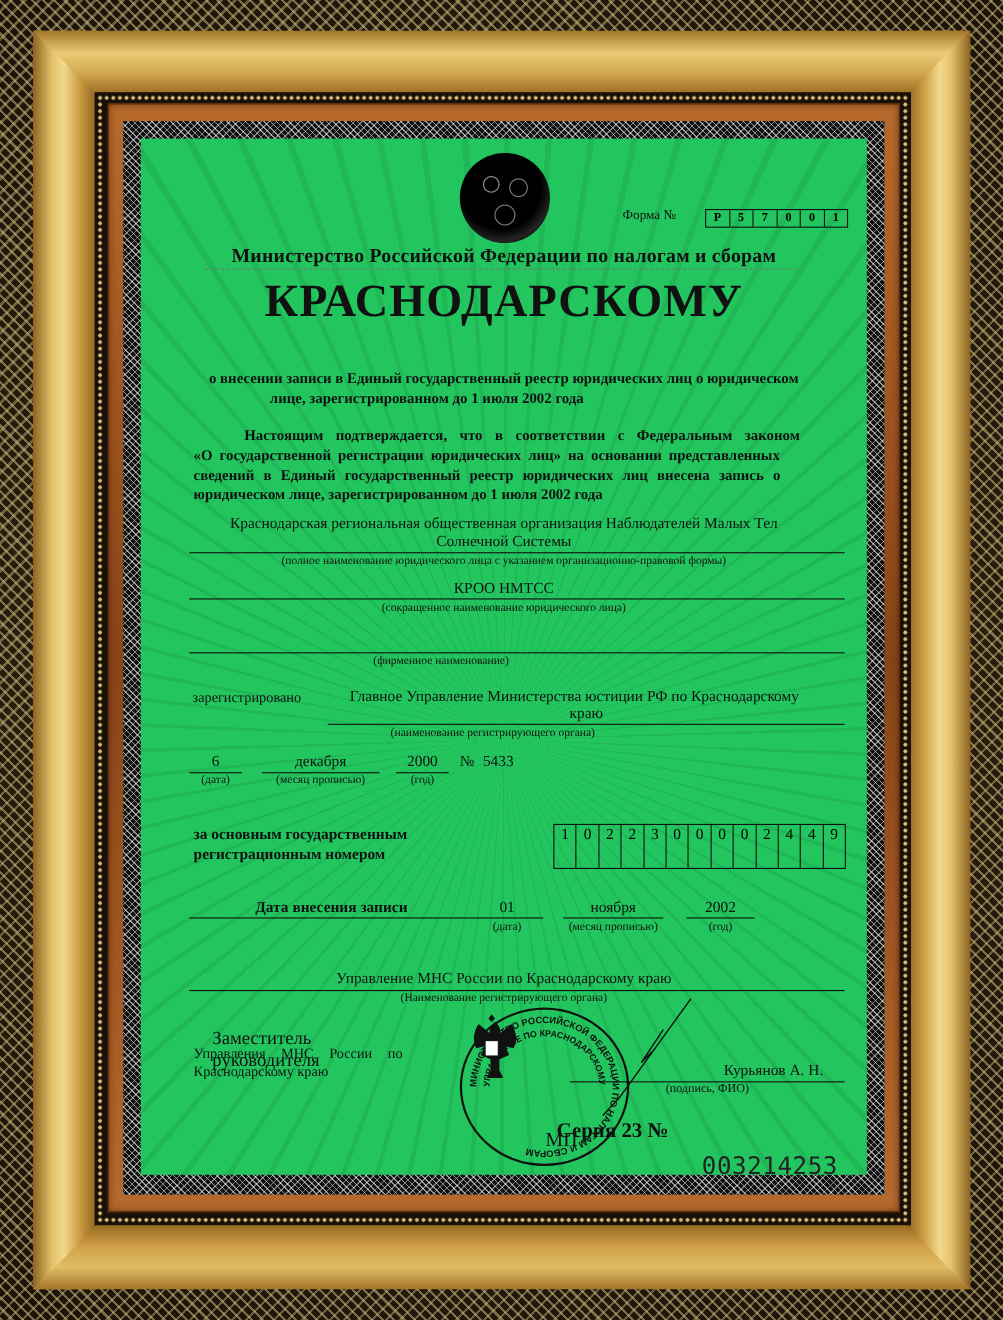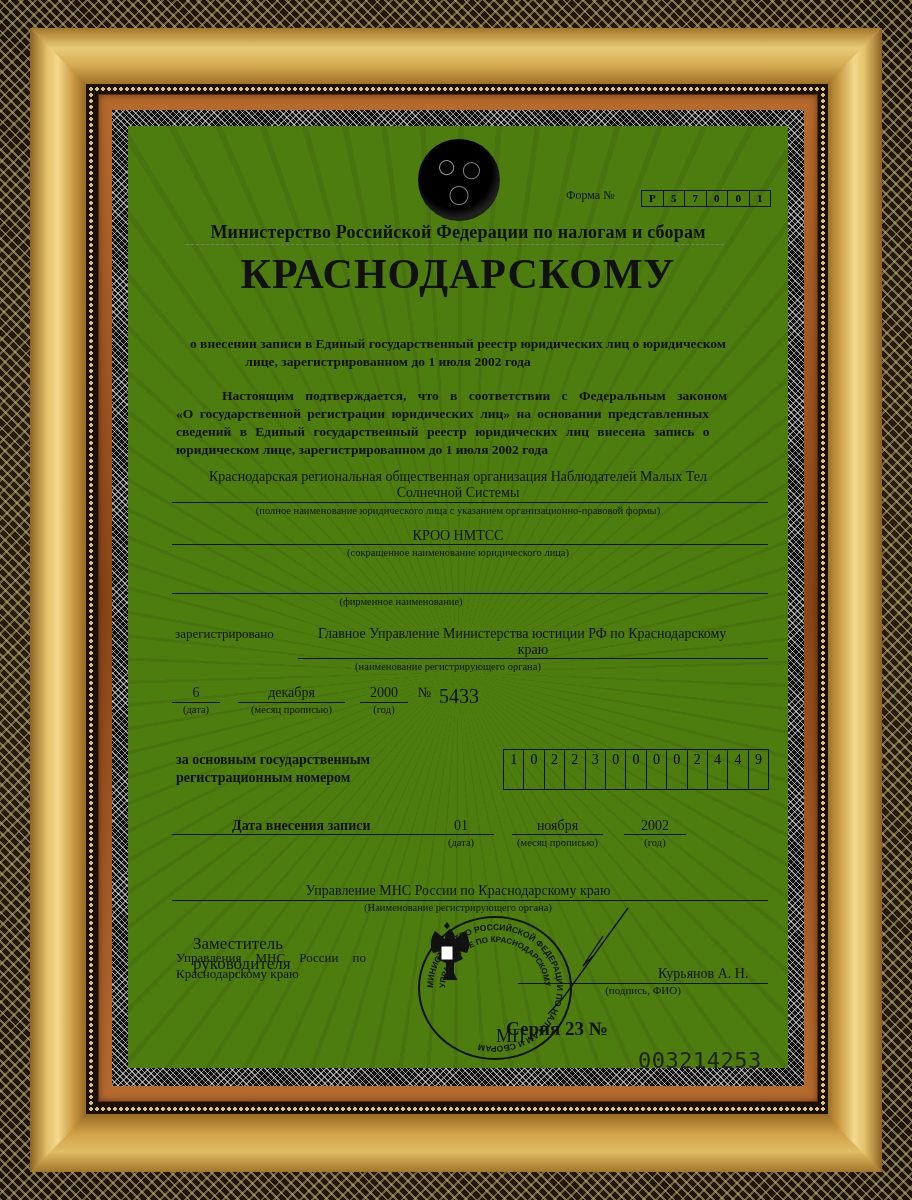--- a/index.html
+++ b/index.html
@@ -41,21 +41,21 @@
     box-shadow: inset 0 0 0 1px #5c2b0b, inset 0 0 8px rgba(0,0,0,.5);
   }
   .frame-mat { position:absolute; left:112px; top:110px; right:108px; bottom:114px;
     background:
       repeating-linear-gradient(45deg, rgba(255,255,255,.55) 0 1px, transparent 1px 4px),
       repeating-linear-gradient(-45deg, rgba(255,255,255,.45) 0 1px, transparent 1px 5px),
       #111;
   }
 
   
-  .paper { position:absolute; left:128px; top:126px; width:660px; height:942px; background:#4d7c0f; overflow:hidden; }
+  .paper { position:absolute; left:128px; top:126px; width:660px; height:942px; background:#22c55e; overflow:hidden; }
   .guilloche { position:absolute; inset:0;
     background:
       repeating-conic-gradient(from 0deg at 50% 58%, rgba(0,0,0,.07) 0deg 0.6deg, transparent 0.6deg 4deg);
   }
   .abs { position:absolute; color:#111; }
   .bold { font-weight:bold; }
   .center { text-align:center; }
   .rule { position:absolute; height:0; border-top:1px solid #111; }
   .cap { position:absolute; font-size:10.5px; color:#111; text-align:center; }
 
@@ -145,21 +145,21 @@
 
   <div class="abs center" style="left:110px; width:107px; top:559px; font-size:14px;">декабря</div>
   <div class="rule" style="left:110px; width:107px; top:576px;"></div>
   <div class="cap" style="left:110px; width:107px; top:578px;">(месяц прописью)</div>
 
   <div class="abs center" style="left:232px; width:48px; top:559px; font-size:14px;">2000</div>
   <div class="rule" style="left:232px; width:48px; top:576px;"></div>
   <div class="cap" style="left:232px; width:48px; top:578px;">(год)</div>
 
   <div class="abs" style="left:290px; top:559px; font-size:14px;">№</div>
-  <div class="abs" style="left:311px; top:559px; font-size:20px;">5433</div>
+  <div class="abs" style="left:311px; top:559px; font-size:14px;">5433</div>
 
   <div class="abs bold" style="left:48px; top:626px; font-size:14px;">за основным государственным</div>
   <div class="abs bold" style="left:48px; top:644px; font-size:14px;">регистрационным номером</div>
   <div class="reg-box">
     <span>1</span>
     <span>0</span>
     <span>2</span>
     <span>2</span>
     <span>3</span>
     <span>0</span>

